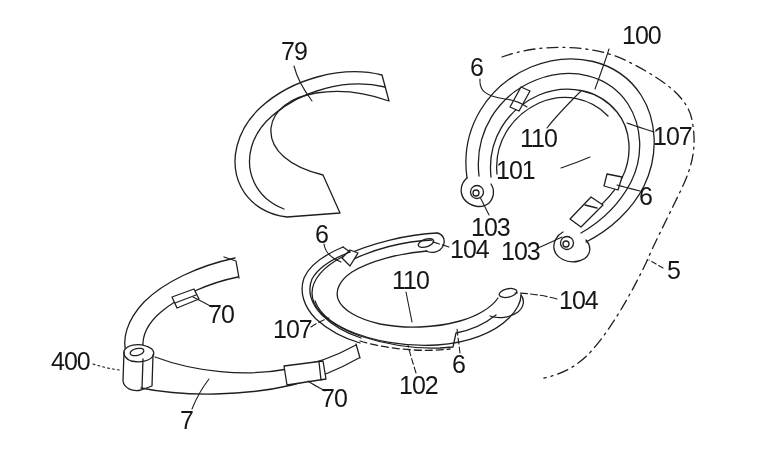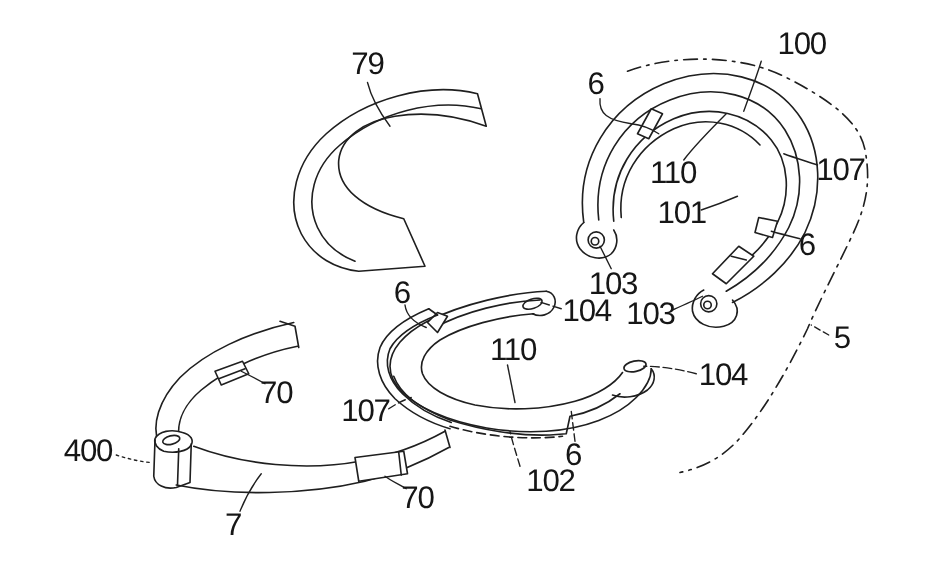--- a/index.html
+++ b/index.html
@@ -121,30 +121,30 @@
       <path stroke-dasharray="2 3" d="M 73,364 C 82,367 91,369 100,370"></path>
       <path d="M 172,409 C 176,399 182,388 189,379"></path>
       <path d="M 305,391 C 298,387 292,384 288,381"></path>
     </g>
   </svg>
 
   <div class="ref-label" style="left:261px;top:39px">79</div>
   <div class="ref-label" style="left:602px;top:23px">100</div>
   <div class="ref-label" style="left:450px;top:55px">6</div>
   <div class="ref-label" style="left:500px;top:126px">110</div>
-  <div class="ref-label" style="left:506px;top:158px">101</div>
+  <div class="ref-label" style="left:476px;top:158px">101</div>
   <div class="ref-label" style="left:633px;top:124px">107</div>
   <div class="ref-label" style="left:619px;top:184px">6</div>
   <div class="ref-label" style="left:451px;top:215px">103</div>
   <div class="ref-label" style="left:430px;top:237px">104</div>
   <div class="ref-label" style="left:481px;top:239px">103</div>
   <div class="ref-label" style="left:647px;top:258px">5</div>
   <div class="ref-label" style="left:295px;top:222px">6</div>
   <div class="ref-label" style="left:372px;top:268px">110</div>
   <div class="ref-label" style="left:539px;top:288px">104</div>
   <div class="ref-label" style="left:253px;top:317px">107</div>
-  <div class="ref-label" style="left:401px;top:373px">102</div>
+  <div class="ref-label" style="left:379px;top:373px">102</div>
   <div class="ref-label" style="left:432px;top:352px">6</div>
   <div class="ref-label" style="left:188px;top:302px">70</div>
   <div class="ref-label" style="left:31px;top:349px">400</div>
   <div class="ref-label" style="left:160px;top:408px">7</div>
   <div class="ref-label" style="left:301px;top:386px">70</div>
 </div>
 
 </body></html>

